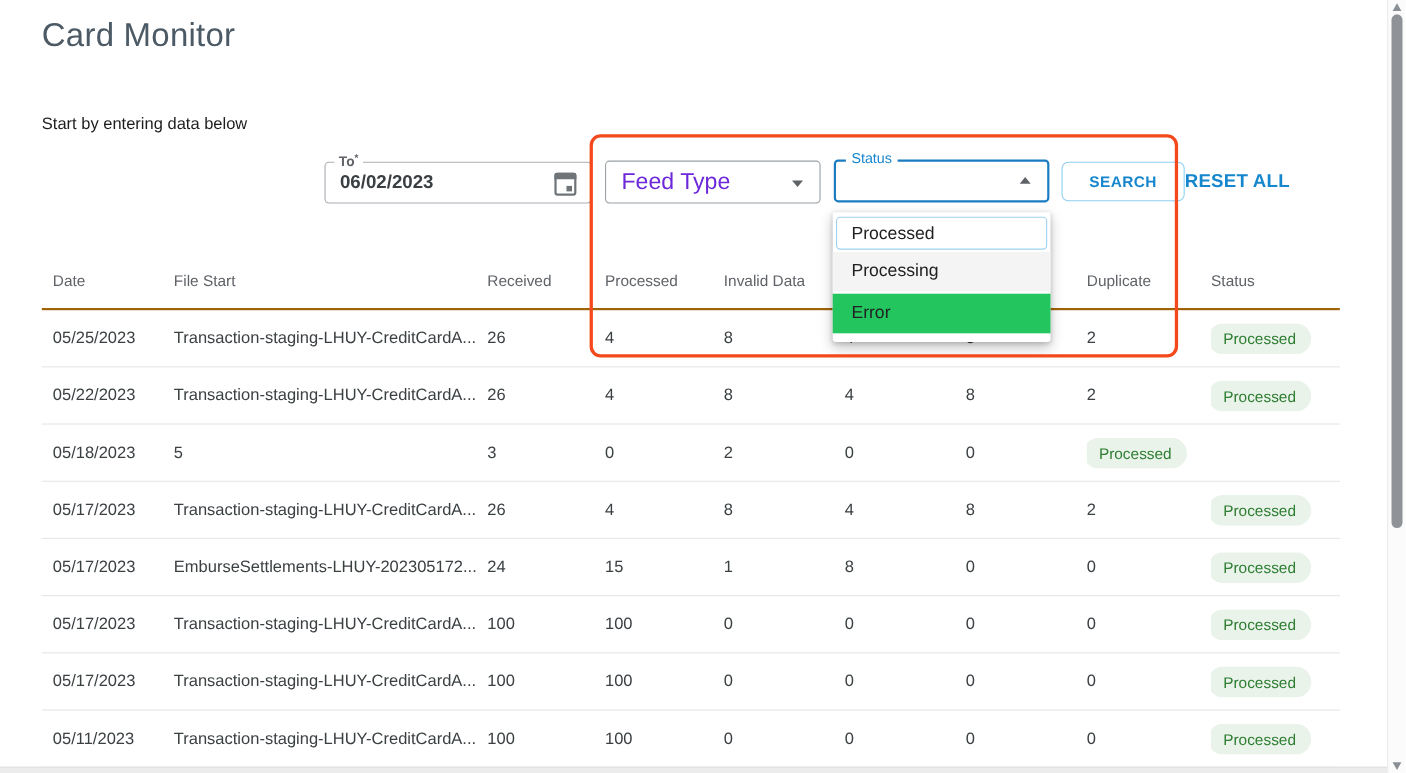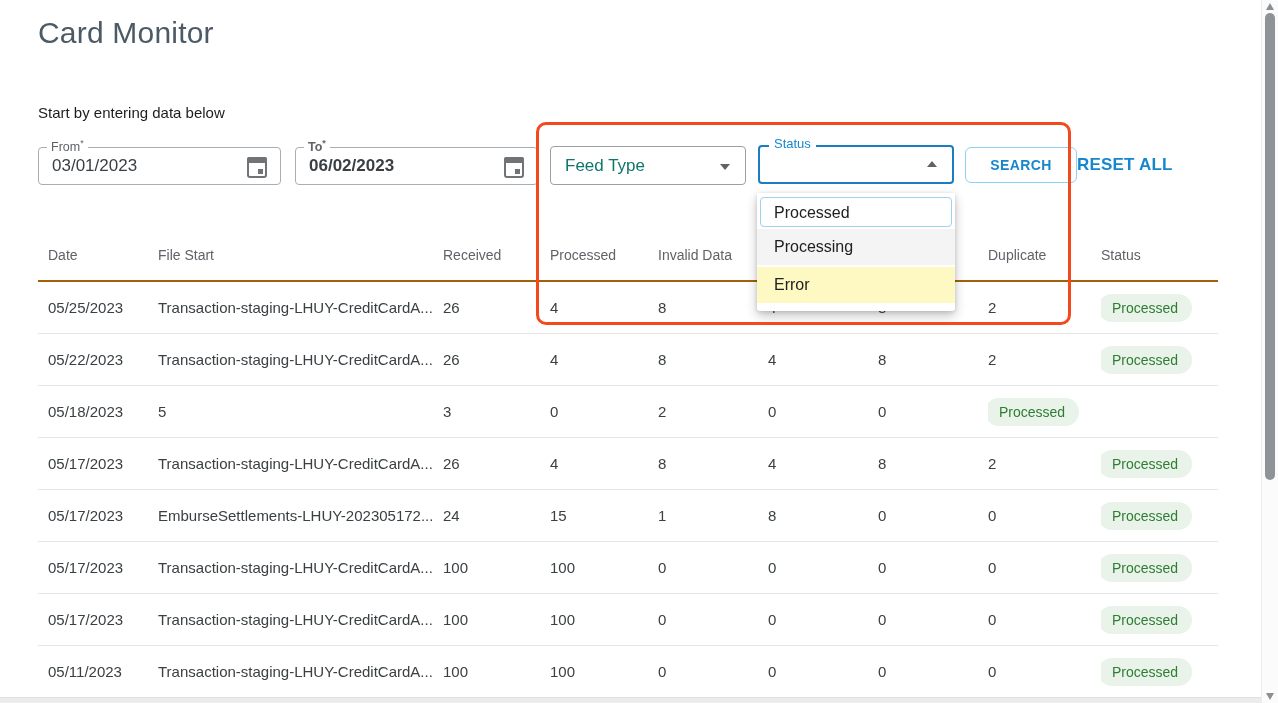--- a/index.html
+++ b/index.html
@@ -37,21 +37,21 @@
 
   .cal-icon { position:absolute; right:13px; top:9px; width:16px; height:17px;
     border:2px solid #6f7479; border-radius:3px; }
   .cal-icon::before { content:""; position:absolute; top:-2px; left:-2px; right:-2px;
     height:6px; background:#6f7479; border-radius:2px 2px 0 0; }
   .cal-icon::after { content:""; position:absolute; right:2px; bottom:2px;
     width:5px; height:5px; background:#6f7479; }
 
   .select { position:absolute; box-sizing:border-box; background:#fff; border-radius:4px; }
   .select-feed { left:550px; top:146px; width:196px; height:39px; border:1px solid #9aa0a5; }
-  .select-feed .fvalue { color:#0f766e; line-height:37px; padding-left:14px; font-size:17px; }
+  .select-feed .fvalue { color:#6d28d9; line-height:37px; padding-left:14px; font-size:21px; }
   .select-status { left:758px; top:145px; width:196px; height:39px; border:2px solid #1b7cc2; }
   .select-status .flabel {
     position:absolute; top:-10px; left:9px; background:#fff; padding:0 5px;
     font-size:13px; color:#1787cd; line-height:1;
   }
   .arr { position:absolute; right:15px; top:50%; margin-top:-2px; width:0; height:0;
     border-left:5px solid transparent; border-right:5px solid transparent; }
   .arr-down { border-top:6px solid #5f6368; }
   .arr-up   { border-bottom:6px solid #5f6368; margin-top:-4px; }
 
@@ -79,21 +79,21 @@
     box-sizing:border-box; background:#fff; z-index:40;
     box-shadow:0 5px 12px rgba(0,0,0,.22), 0 1px 4px rgba(0,0,0,.14);
     border-radius:0 0 3px 3px;
   }
   .opt { font-size:16px; color:#212121; cursor:pointer; white-space:nowrap; }
   .opt-focused {
     margin:4px 3px 0 3px; height:30px; line-height:30px; padding-left:13px;
     border:1px solid #9ed3f0; border-radius:4px; box-sizing:border-box; background:#fff;
   }
   .opt-hover { margin-top:2px; height:36px; line-height:36px; padding-left:17px; background:#f4f4f4; }
-  .opt-plain { margin-top:2px; height:36px; line-height:36px; padding-left:17px; background:#fef9c3; }
+  .opt-plain { margin-top:2px; height:36px; line-height:36px; padding-left:17px; background:#22c55e; }
 
   
   .table { position:absolute; left:38px; top:230px; width:1180px; z-index:10; }
   .thead, .tr {
     display:grid;
     grid-template-columns:110px 285px 107px 108px 110px 110px 110px 113px 1fr;
     align-items:center; height:52px; padding-left:10px; box-sizing:border-box;
   }
   .thead { border-bottom:2px solid #a16207; }
   .th { font-size:14px; color:#5f6368; white-space:nowrap; }
@@ -123,25 +123,20 @@
   }
 </style>
 </head>
 <body>
 
 <div class="page">
 
   <h1 class="title">Card Monitor</h1>
   <p class="subtitle">Start by entering data below</p>
 
-  <div class="field field-from">
-    <span class="flabel"><span>From</span><sup>*</sup></span>
-    <span class="fvalue">03/01/2023</span>
-    <span class="cal-icon"></span>
-  </div>
 
   <div class="field field-to">
     <span class="flabel"><span>To</span><sup>*</sup></span>
     <span class="fvalue">06/02/2023</span>
     <span class="cal-icon"></span>
   </div>
 
   <div class="select select-feed">
     <span class="fvalue">Feed Type</span>
     <span class="arr arr-down"></span>

